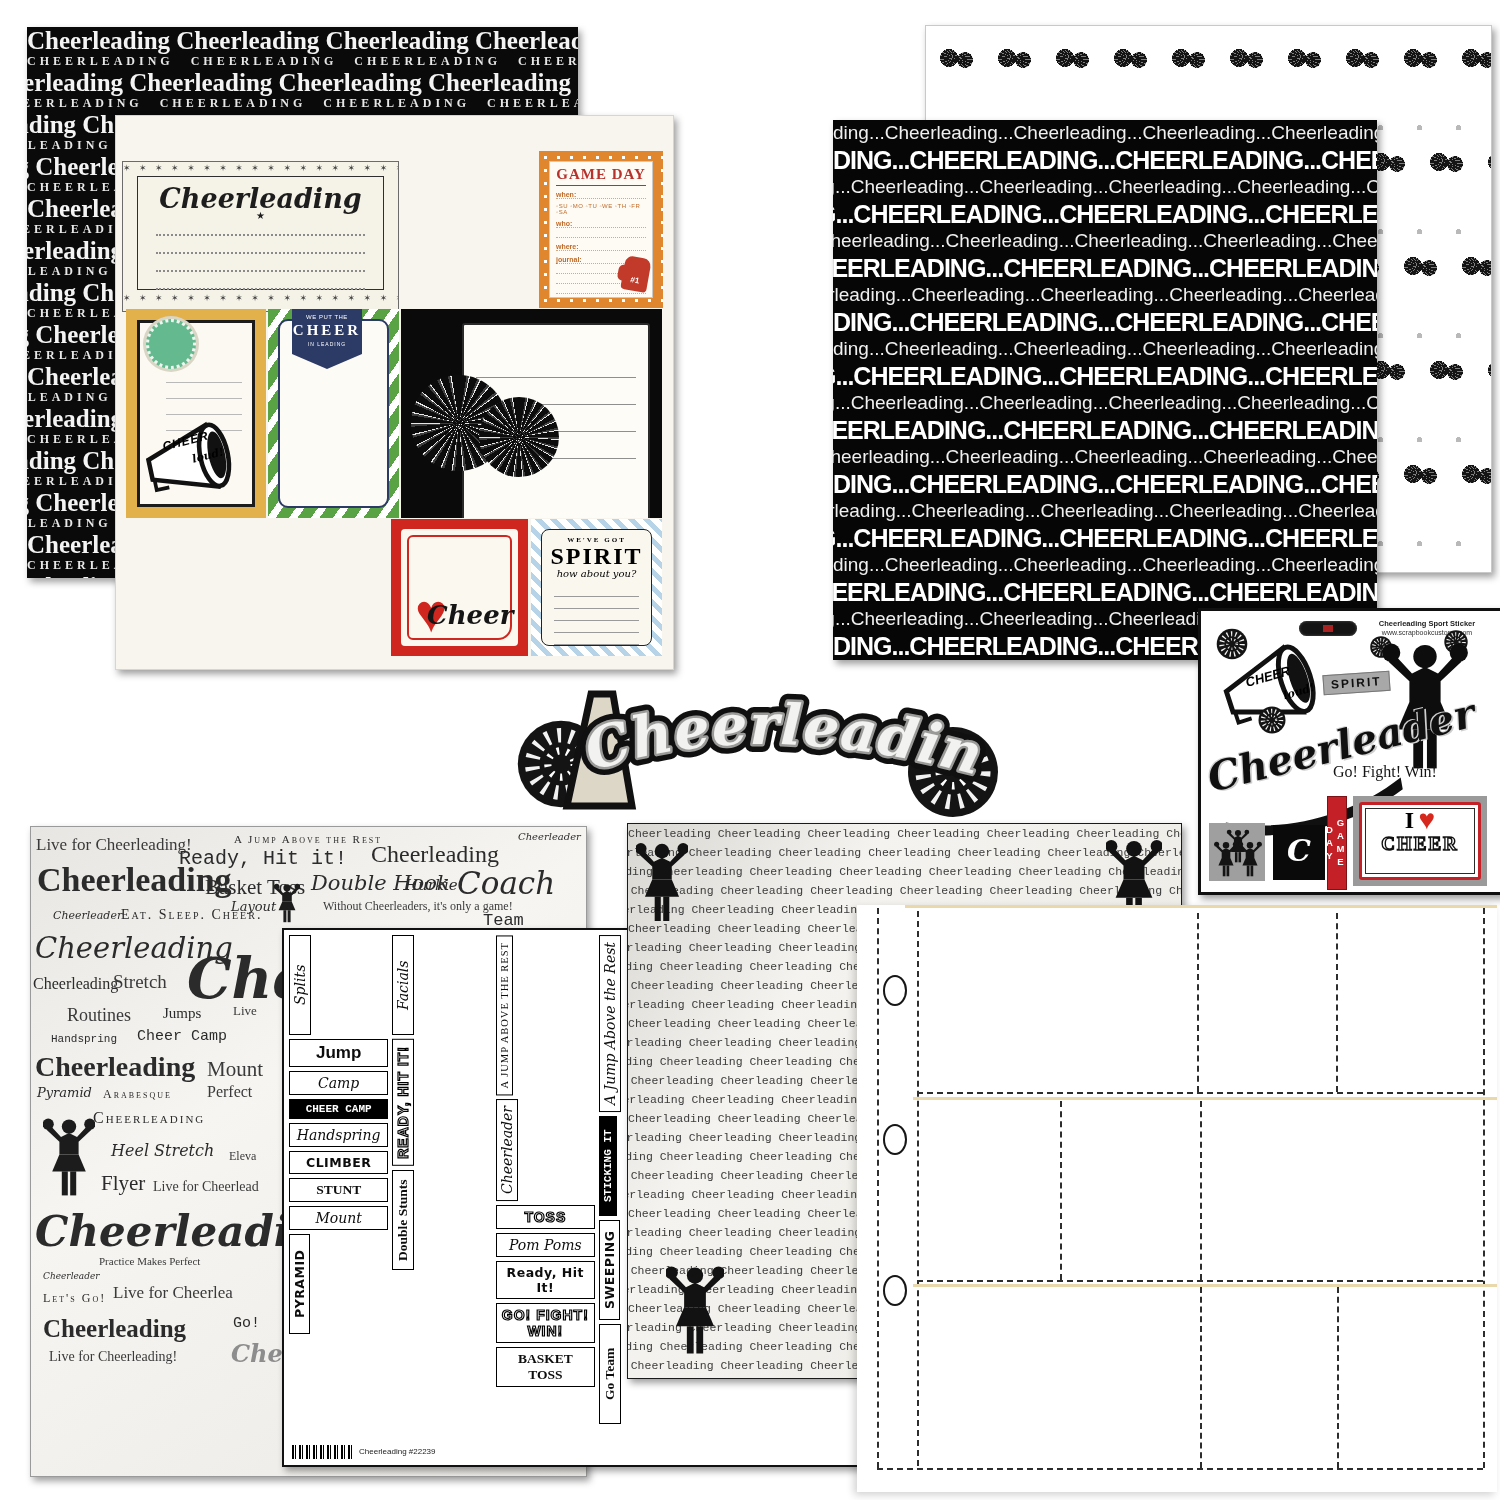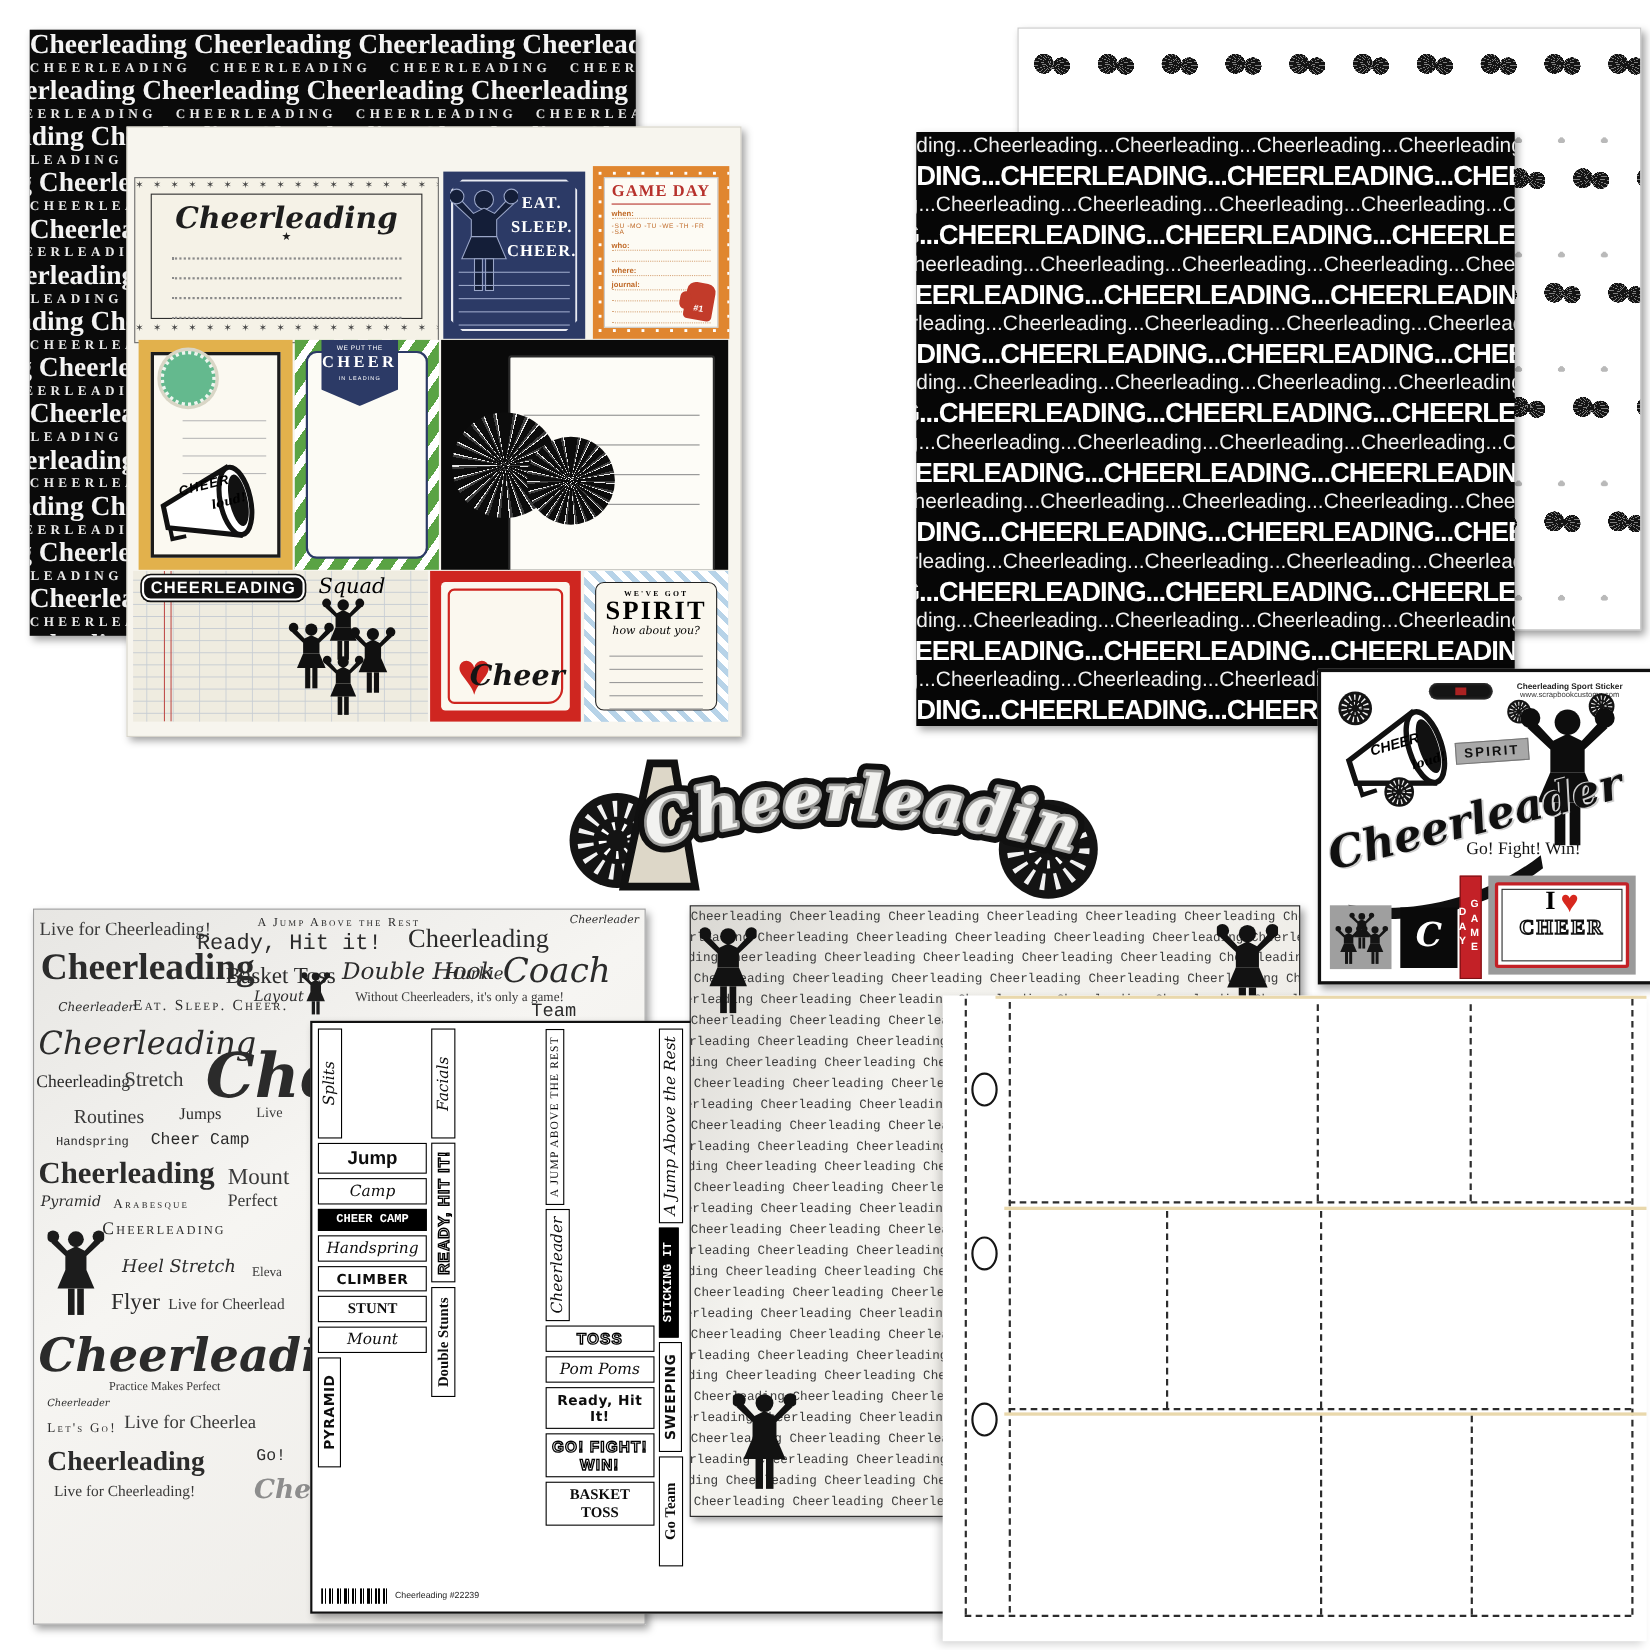--- a/index.html
+++ b/index.html
@@ -299,38 +299,20 @@
         <div class="fancy">Cheerleading</div>
         <div class="fancy-star">★</div>
         <div class="dotline"></div>
         <div class="dotline"></div>
         <div class="dotline"></div>
         <div class="dotline"></div>
       </div>
       <div class="orn">✶ ✶ ✶ ✶ ✶ ✶ ✶ ✶ ✶ ✶ ✶ ✶ ✶ ✶ ✶ ✶ ✶ ✶</div>
     </div>
 
-    <div class="card" id="card-esc">
-      <div class="inframe"></div>
-      <svg width="62" height="96">
-        <use href="#person" fill="#141e38" stroke="#9aa6c8" stroke-width="1"></use>
-      </svg>
-      <div class="esc-text">
-        <div>EAT.</div>
-        <div>SLEEP.</div>
-        <div>CHEER.</div>
-      </div>
-      <div class="lines">
-        <div></div>
-          <div></div>
-          <div></div>
-          <div></div>
-          <div></div>
-      </div>
-    </div>
 
     <div class="card" id="card-gd">
       <div class="in">
         <div class="gd-title">GAME DAY</div>
         <div class="gd-field">when:</div>
         <div class="gd-days">◦SU ◦MO ◦TU ◦WE ◦TH ◦FR ◦SA</div>
         <div class="gd-field">who:</div>
         <div class="gd-dot"></div>
         <div class="gd-field">where:</div>
         <div class="gd-field">journal:</div>
@@ -371,39 +353,20 @@
       <div class="wcard">
         <div></div>
           <div></div>
           <div></div>
           <div></div>
       </div>
       <div class="bigpom" style="left:10px;top:66px;width:96px;height:96px"></div>
       <div class="bigpom" style="left:78px;top:88px;width:80px;height:80px"></div>
     </div>
 
-    <div class="card" id="card-squad">
-      <div class="redline"></div>
-      <div class="squad-head">
-        <span class="squad-main">CHEERLEADING</span>
-        <span class="squad-script">Squad</span>
-      </div>
-      <svg class="sil" style="left:140px;top:46px" width="44" height="62">
-          <use href="#person" fill="#101010"></use>
-        </svg>
-      <svg class="sil" style="left:170px;top:24px" width="42" height="58">
-          <use href="#person" fill="#101010"></use>
-        </svg>
-      <svg class="sil" style="left:196px;top:50px" width="44" height="62">
-          <use href="#person" fill="#101010"></use>
-        </svg>
-      <svg class="sil" style="left:168px;top:76px" width="46" height="56">
-          <use href="#person" fill="#101010"></use>
-        </svg>
-    </div>
 
     <div class="card" id="card-cheer">
       <div class="in">
         <div class="frame"></div>
         <div class="heart">♥</div>
         <div class="cheer-word">Cheer</div>
       </div>
     </div>
 
     <div class="card" id="card-spirit">

